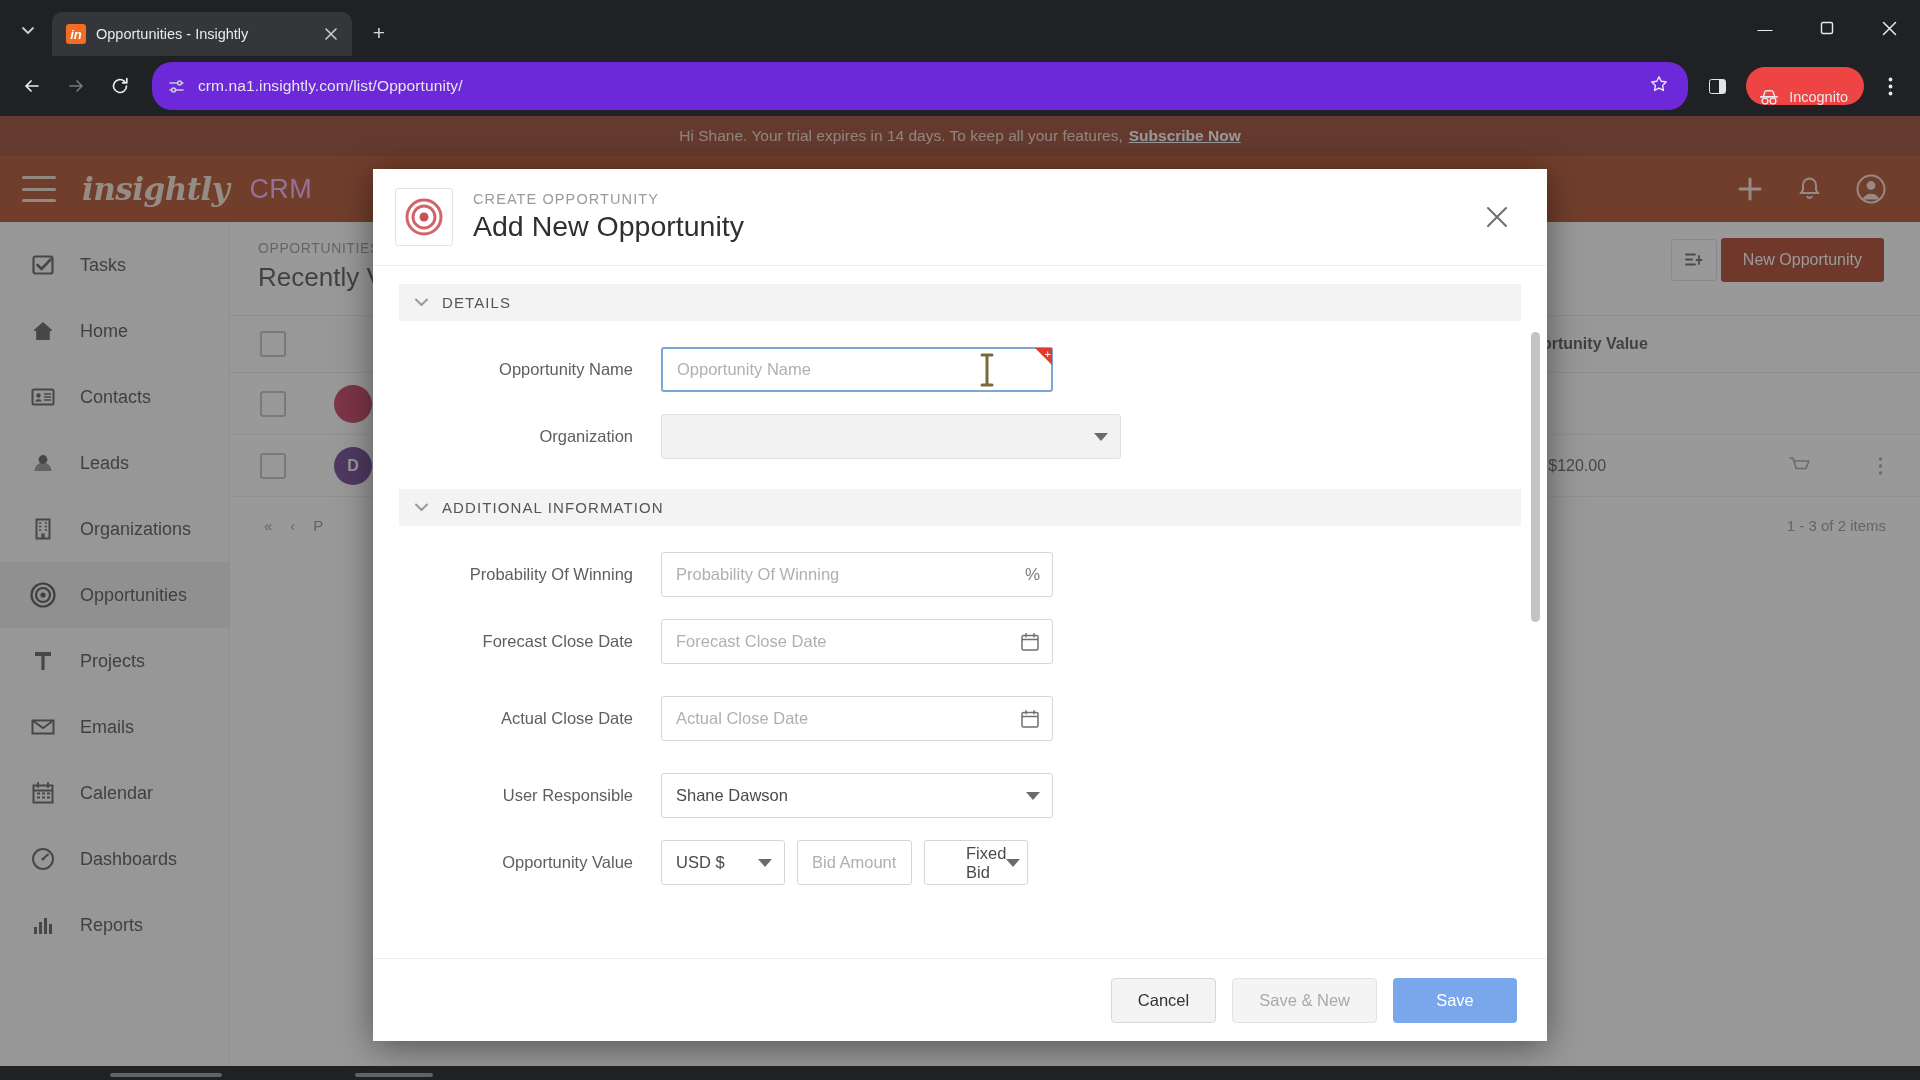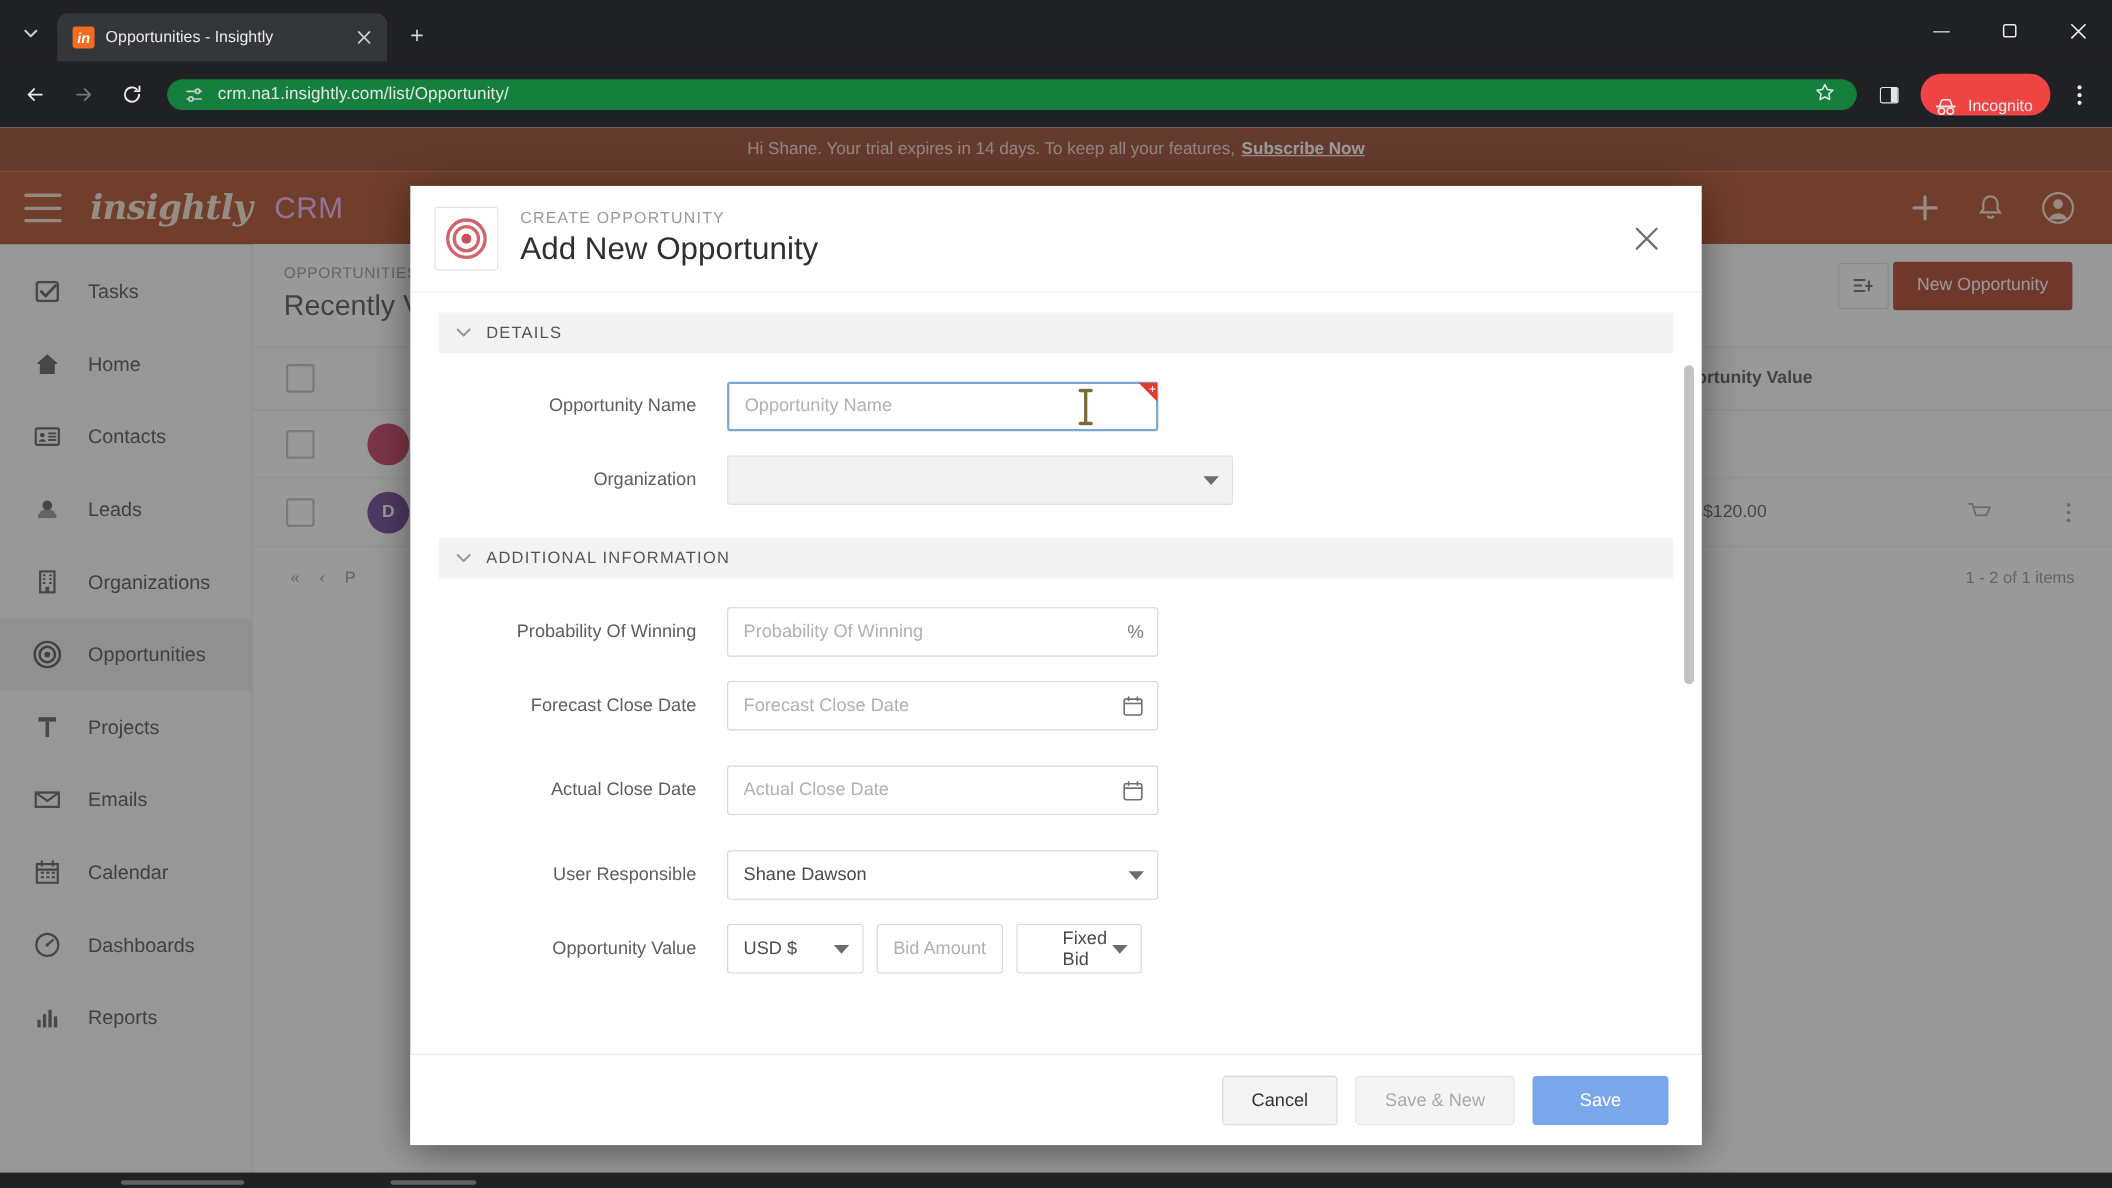--- a/index.html
+++ b/index.html
@@ -55,21 +55,21 @@
   .omnibar {
     height: 60px; background: #202124; display: flex; align-items: center;
     padding: 0 12px; gap: 4px;
   }
   .navbtn {
     width: 40px; height: 40px; border-radius: 50%; display: flex;
     align-items: center; justify-content: center; color: #e8eaed; font-size: 19px;
   }
   .navbtn.dim { color: #75797d; }
   .urlbox {
-    flex: 1 1 auto; height: 28px; background: #15803d; border-radius: 20px;
+    flex: 1 1 auto; height: 48px; background: #6d28d9; border-radius: 20px;
     display: flex; align-items: center; padding: 0 14px; gap: 12px; margin: 0 8px;
   }
   .url-icon { width: 20px; height: 20px; color: #c7cbd0; display:flex; align-items:center; justify-content:center;}
   .url-text { color: #e4e6e8; font-size: 15.5px; letter-spacing: .1px; flex: 1 1 auto; }
   .star { color: #e8eaed; font-size: 17px; padding-right: 6px; }
   .sidepanel-ic { width: 34px; height: 34px; display: flex; align-items: center; justify-content: center; }
   .sp-rect { width: 17px; height: 15px; border: 1.8px solid #e2e4e6; border-radius: 2.5px; position: relative; }
   .sp-rect::after { content:""; position:absolute; right:0; top:0; bottom:0; width:6px; background:#e2e4e6; border-radius:0 1px 1px 0; }
   .incognito {
     height: 38px; background: #ef4444; border-radius: 19px; display: flex;
@@ -189,21 +189,21 @@
     content: "+"; position: absolute; right: 1px; top: -17px; color: #fff;
     font-size: 11px; line-height: 12px;
   }
   .caret-dn {
     width: 0; height: 0; border-left: 7px solid transparent; border-right: 7px solid transparent;
     border-top: 8px solid #6b6b6b;
   }
   .inp-wide { width: 460px; background: #f2f2f2; border-color: #e0e0e0; }
   .inp-sm { width: 115px; }
   .inp-md { width: 124px; }
-  .inp-fixed { width: 114px; padding-left: 41px; }
+  .inp-fixed { width: 104px; padding-left: 41px; }
   .gap-row { display: flex; gap: 12px; align-items: center; }
 
   .modal-foot {
     height: 83px; border-top: 1px solid #ececec; display: flex; align-items: center;
     justify-content: flex-end; gap: 16px; padding-right: 30px; flex: 0 0 auto; background:#fff;
   }
   .btn { height: 45px; border-radius: 4px; font-size: 16.5px; padding: 0 26px;
          display: flex; align-items: center; justify-content: center; border: 1px solid transparent;}
   .btn-cancel { background: #f4f4f4; border-color: #d8d8d8; color: #333; }
   .btn-savenew { background: #f4f4f4; border-color: #e2e2e2; color: #a9a9a9; }
@@ -507,21 +507,21 @@
                   <circle cx="2.5" cy="3" r="1.7" fill="#9a9a9a"></circle>
                   <circle cx="2.5" cy="10" r="1.7" fill="#9a9a9a"></circle>
                   <circle cx="2.5" cy="17" r="1.7" fill="#9a9a9a"></circle>
                 </svg>
             </div>
           </div>
           <div class="pager">
             <span>«</span>
             <span>‹</span>
             <span>P</span>
-            <span class="pager-right">1 - 2 of 1 items</span>
+            <span class="pager-right">1 - 3 of 2 items</span>
           </div>
         </div>
         <div style="position:absolute; left:1040px; top:455px; color:#6f6f6f; font-size:15px;">Addendum</div>
       </div>
     </div>
 
     <div class="overlay"></div>
 
     <div class="modal">
       <div class="modal-head">

